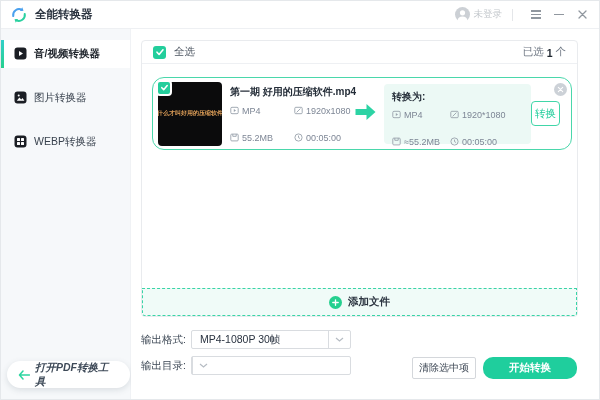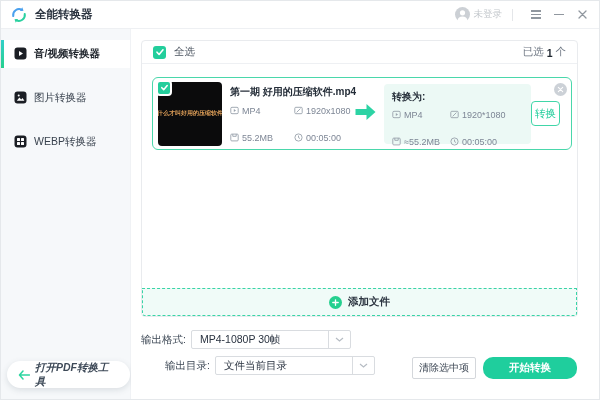--- a/index.html
+++ b/index.html
@@ -38,21 +38,21 @@
            border-radius:4px; background:#fff; }
   .panel-header { height:23px; border-bottom:1px solid #eef0f3; display:flex; align-items:center; padding:0 11px; }
   .checkbox { width:13px; height:13px; background:#23ce9c; border-radius:3px; display:flex;
               align-items:center; justify-content:center; flex:none; }
   .select-all-label { font-size:10.5px; color:#49525e; margin-left:8px; }
   .selected-info { margin-left:auto; font-size:10.5px; color:#6b7480; display:flex; align-items:flex-end; }
   .selected-count { color:#1f2730; font-weight:bold; margin:0 3px; }
 
   
   .file-card { position:absolute; left:10px; top:36px; width:420px; height:73px; border:1px solid #4ad7ab;
-               border-radius:6px; display:flex; align-items:center; padding:0 6px 0 5px; background:#fff; }
+               border-radius:12px; display:flex; align-items:center; padding:0 6px 0 5px; background:#fff; }
   .thumb-wrap { position:relative; width:64px; height:64px; flex:none; }
   .thumb { width:64px; height:64px; background:#0b0b0c; border-radius:4px; display:flex;
            align-items:center; justify-content:center; overflow:hidden; }
   .thumb-text { font-size:6px; color:#df9f58; font-weight:bold; white-space:nowrap; }
   .thumb-badge { position:absolute; left:-2px; top:-2px; width:16px; height:16px; background:#23ce9c;
                  border:2px solid #fff; border-radius:4px; display:flex; align-items:center; justify-content:center; }
   .src-info { margin-left:8px; width:122px; flex:none; }
   .file-name { font-size:10px; font-weight:bold; color:#242d38; white-space:nowrap; margin-bottom:7px; }
   .meta-grid { display:grid; grid-template-columns:64px auto; row-gap:17px; }
   .target-box .meta-grid { grid-template-columns:58px auto; }
@@ -71,21 +71,21 @@
   .add-file { position:absolute; left:0; right:0; bottom:0; height:28px; border:1px dashed #39d4a6;
               background:#f0fbf8; border-radius:0 0 3px 3px; display:flex; align-items:center;
               justify-content:center; gap:6px; }
   .add-plus { width:13px; height:13px; border-radius:50%; background:#25d08f; display:flex;
               align-items:center; justify-content:center; }
   .add-label { font-size:10.5px; font-weight:bold; color:#2a333f; }
 
   
   .output-row { position:absolute; left:10px; display:flex; align-items:center; }
   .row-format { top:301px; }
-  .row-dir { top:327px;margin-left:24px; }
+  .row-dir { top:327px; }
   .out-label { font-size:10.5px; color:#3e4956; width:50px; flex:none; }
   .select { width:160px; height:19px; border:1px solid #d9dce0; border-radius:2px; display:flex;
             align-items:center; background:#fff; }
   .select-value { flex:1; padding-left:8px; font-size:10.5px; color:#2a3340; white-space:nowrap; }
   .select-chevron { width:22px; align-self:stretch; border-left:1px solid #d9dce0; display:flex;
                     align-items:center; justify-content:center; }
   .clear-btn { position:absolute; top:328px; right:123px; width:64px; height:22px; background:#fff;
                border:1px solid #d4d7db; border-radius:2px; font-size:10px; color:#3f4956;
                display:flex; align-items:center; justify-content:center; }
   .start-btn { position:absolute; top:328px; right:22px; width:94px; height:22px; background:#1fce9d;
@@ -326,21 +326,20 @@
           <svg width="9" height="5" viewBox="0 0 9 5">
               <path d="M1 1l3.5 3L8 1" fill="none" stroke="#b6bcc3" stroke-width="1.2"></path>
             </svg>
         </span>
       </div>
     </div>
 
     <div class="output-row row-dir">
       <span class="out-label">输出目录:</span>
       <div class="select">
-        <span class="select-value">文件当前目录</span>
         <span class="select-chevron">
           <svg width="9" height="5" viewBox="0 0 9 5">
               <path d="M1 1l3.5 3L8 1" fill="none" stroke="#b6bcc3" stroke-width="1.2"></path>
             </svg>
         </span>
       </div>
     </div>
 
     <div class="clear-btn">清除选中项</div>
     <div class="start-btn">开始转换</div>

